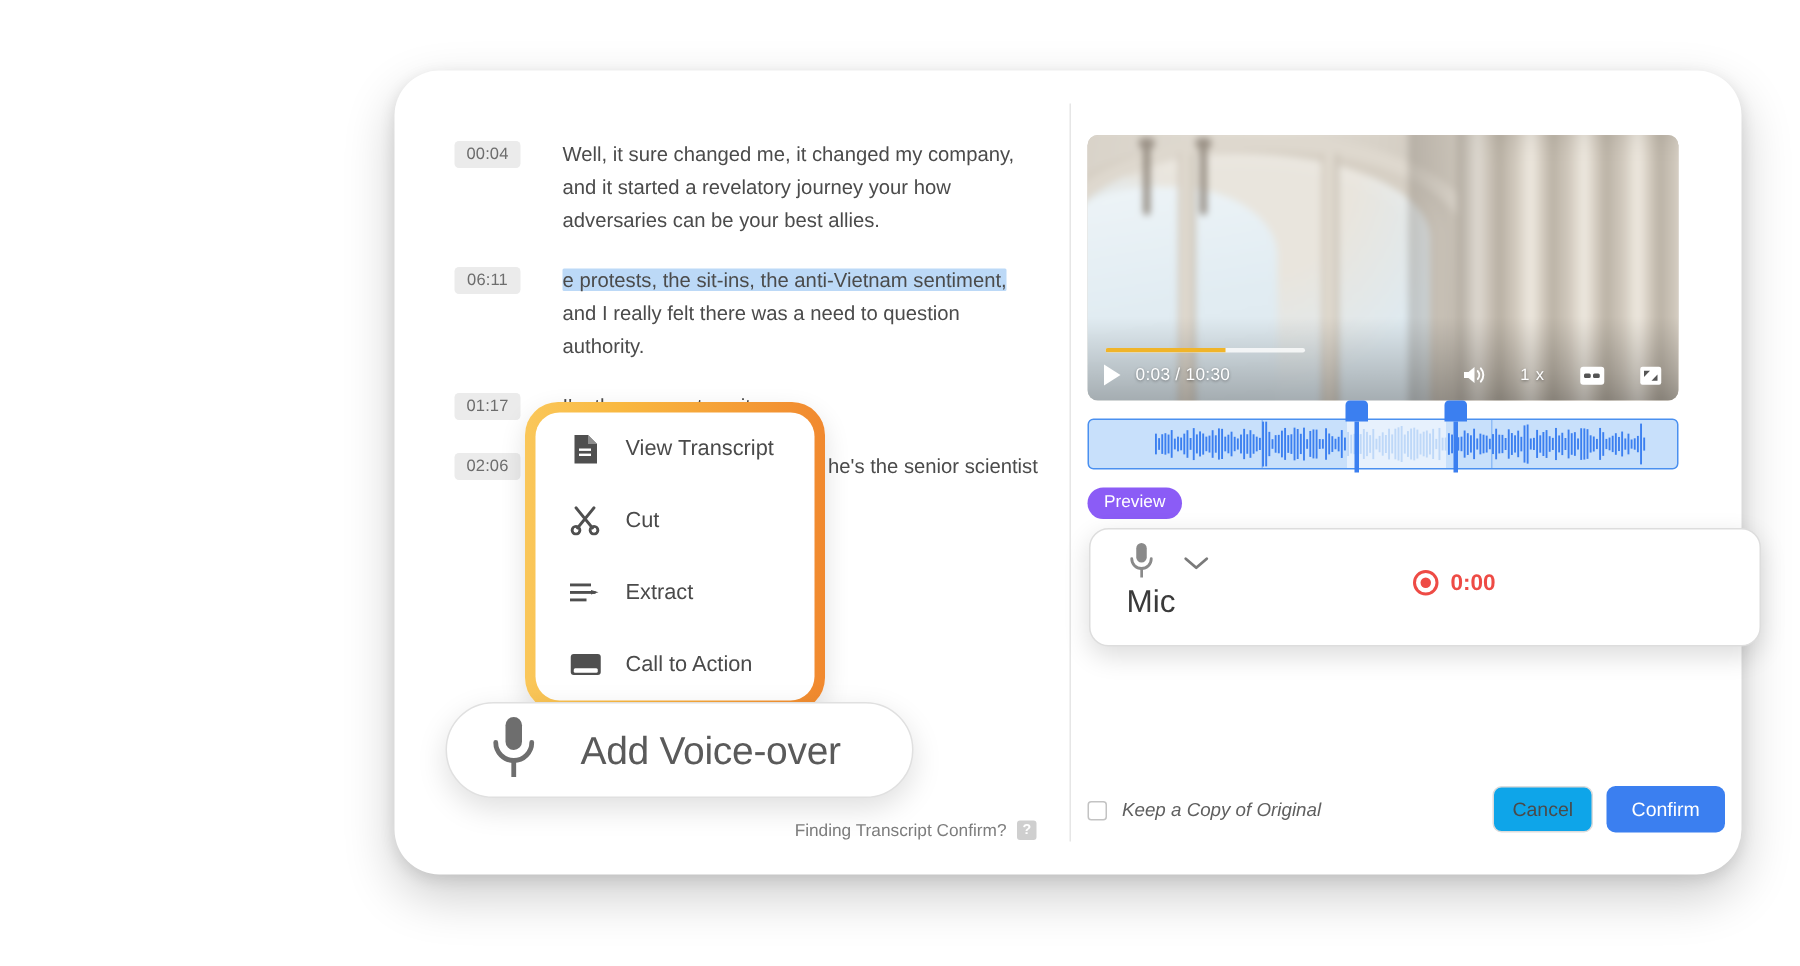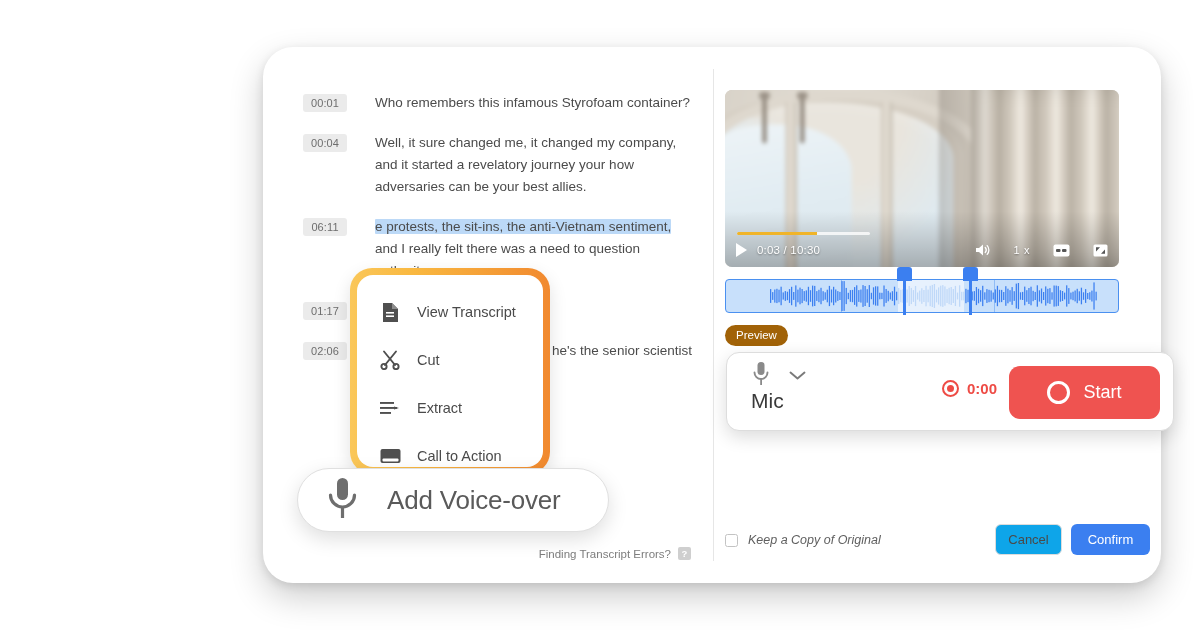--- a/index.html
+++ b/index.html
@@ -258,21 +258,21 @@
   .handle > i {
     position: absolute; left: 6px; top: 14px;
     width: 3px; height: 34px;
     background: #3b7ff0;
   }
 
   
   .preview-chip {
     position: absolute;
     left: 0; top: 278px;
-    background: #a16207;
+    background: #8b5cf6;
     color: #ffffff;
     font-size: 11.5px;
     padding: 4px 11px 5px;
     border-radius: 11px;
   }
 
   
   .mic-card {
     position: absolute;
     left: 1px; top: 305px;
@@ -370,21 +370,21 @@
     border-radius: 22px;
     padding: 7px;
     background: linear-gradient(90deg, #fac75a 0%, #f9b840 32%, #f1892f 100%);
     box-shadow: 0 7px 18px rgba(0,0,0,0.12);
     z-index: 20;
   }
   .ctx-inner {
     width: 100%; height: 100%;
     background: #ffffff;
     border-radius: 16px;
-    padding: 13px 0 0 0;
+    padding: 0 0 0 0;
     overflow: hidden;
   }
   .ctx-item {
     display: flex; align-items: center;
     gap: 16px;
     height: 48px;
     padding-left: 22px;
     cursor: pointer;
   }
   .ctx-label { font-size: 14.5px; color: #4a4a4a; }
@@ -412,24 +412,20 @@
 </head>
 <body>
 
 <div id="stage">
 
   <div class="app-window">
 
     <div class="transcript-panel">
       <div class="transcript-list">
 
-        <div class="t-row">
-          <div class="t-time">00:01</div>
-          <div class="t-text">Who remembers this infamous Styrofoam container?</div>
-        </div>
 
         <div class="t-row">
           <div class="t-time">00:04</div>
           <div class="t-text">Well, it sure changed me, it changed my company, and it started a revelatory journey your how adversaries can be your best allies.</div>
         </div>
 
         <div class="t-row">
           <div class="t-time">06:11</div>
           <div class="t-text"><span class="hl">e protests, the sit-ins, the anti-Vietnam sentiment,</span><span> and I really felt there was a need to question authority.</span></div>
         </div>
@@ -440,21 +436,21 @@
         </div>
 
         <div class="t-row">
           <div class="t-time">02:06</div>
           <div class="t-text" style="margin-left:190px;max-width:160px;"><span>n, he's the senior scientist e.</span></div>
         </div>
 
       </div>
 
       <div class="errors-row">
-        <span class="errors-label">Finding Transcript Errors?</span>
+        <span class="errors-label">Finding Transcript Confirm?</span>
         <span class="errors-help">?</span>
       </div>
     </div>
 
     <div class="divider-v"></div>
 
     <div class="right-panel">
 
       <div class="video-box">
         <div class="video-art">
@@ -700,24 +696,20 @@
             </span>
           </div>
           <div class="mic-label">Mic</div>
         </div>
 
         <div class="rec-status">
           <span class="rec-dot"></span>
           <span>0:00</span>
         </div>
 
-        <div class="start-btn">
-          <span class="start-ring"></span>
-          <span>Start</span>
-        </div>
       </div>
 
       <div class="bottom-bar">
         <div class="keep-copy">
           <span class="checkbox"></span>
           <span class="keep-label">Keep a Copy of Original</span>
         </div>
         <div class="btn-cancel">Cancel</div>
         <div class="btn-confirm">Confirm</div>
       </div>

